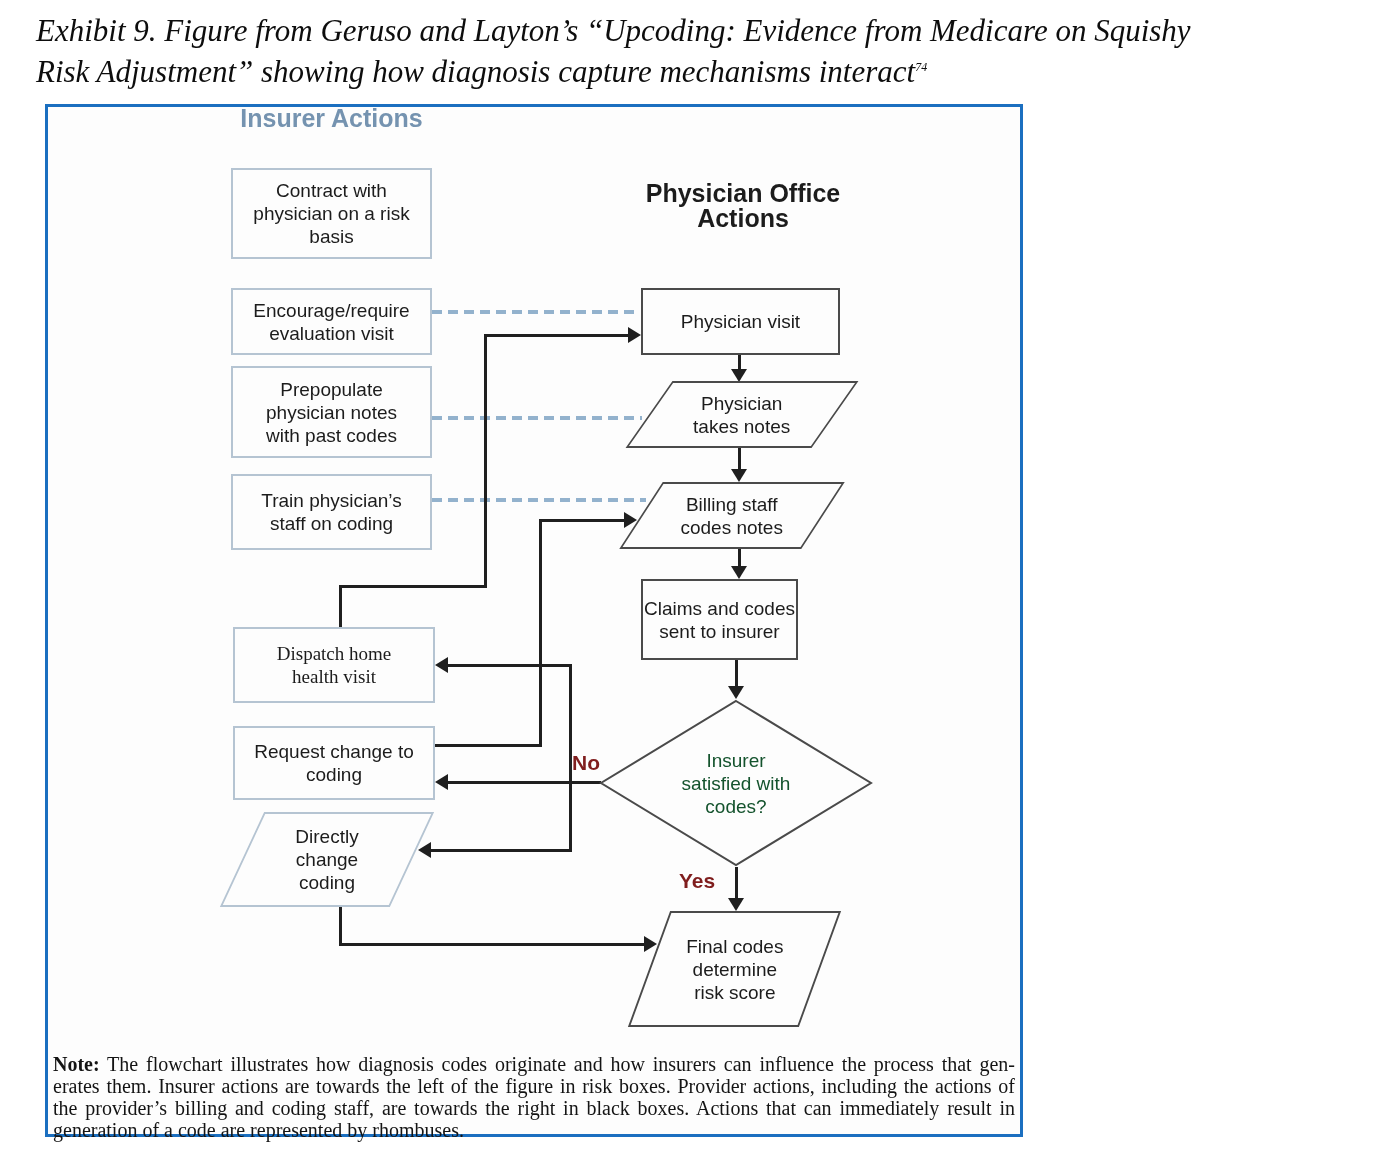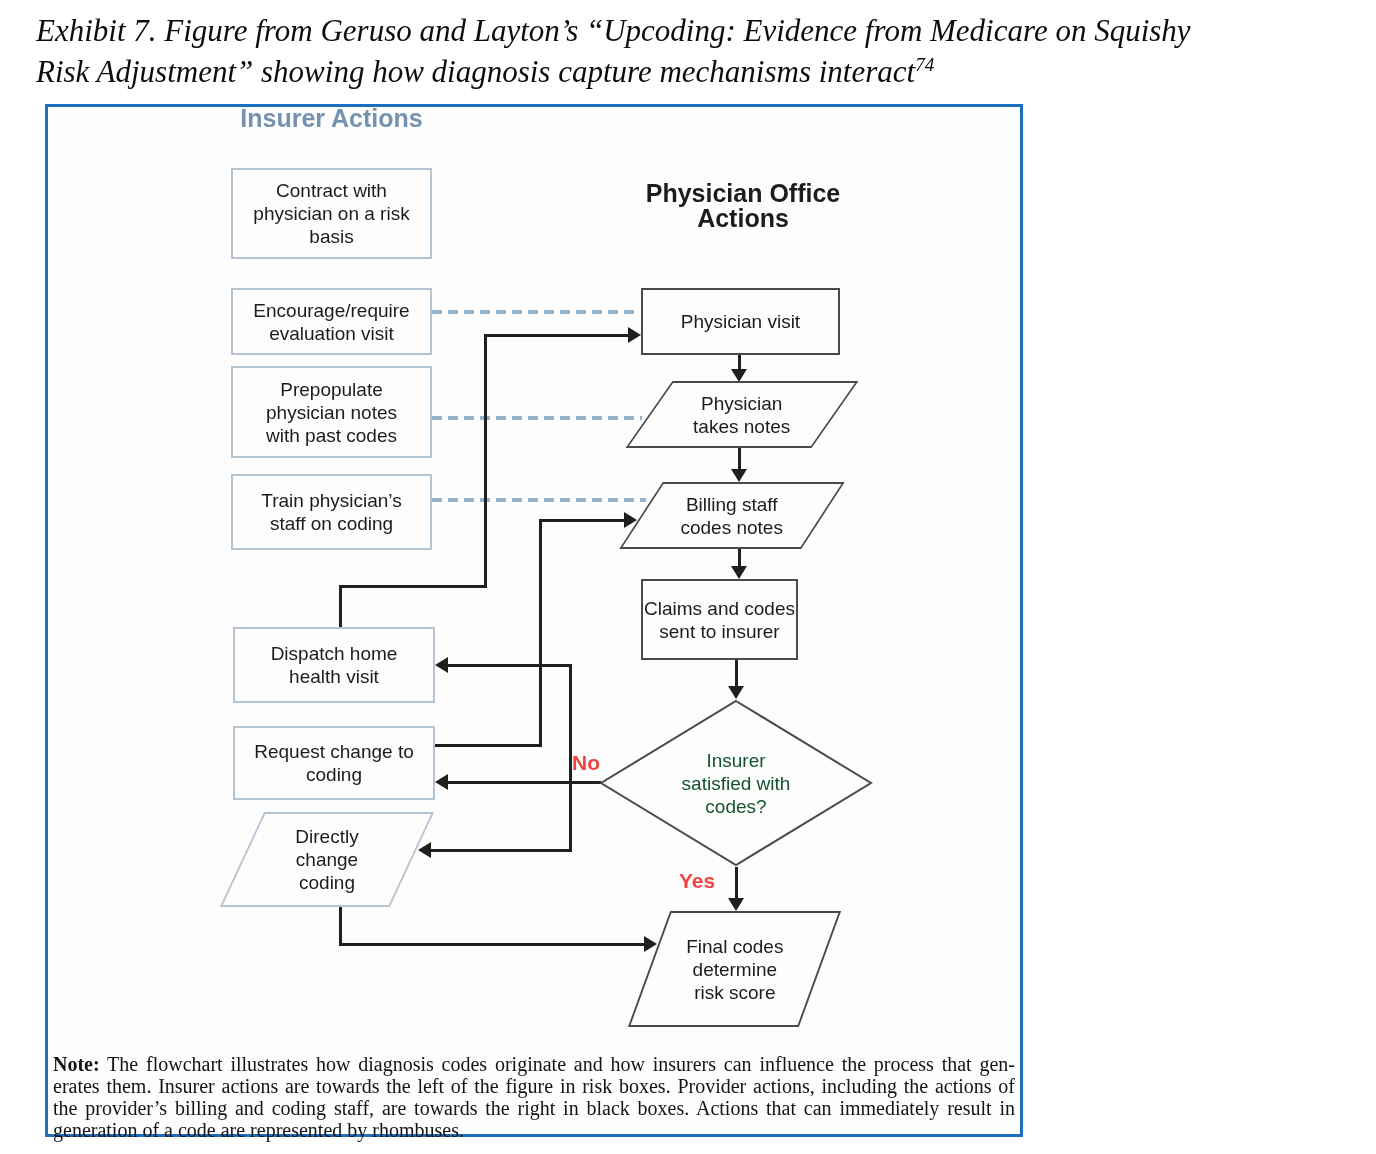--- a/index.html
+++ b/index.html
@@ -2,21 +2,21 @@
 <html style="--frame-blue: #1b6fc0; --ins-border: #b5c4d2; --ins-hdr: #7593b0; --dash: #93b2cd; --line: #1f1f1f;"><head>
 <meta charset="utf-8">
 <style>
   html,body{margin:0;padding:0;background:#ffffff;}
   #canvas{position:relative;width:1376px;height:1154px;background:#ffffff;overflow:hidden;
           font-family:"Liberation Sans",sans-serif;}
   
   #caption{position:absolute;left:36px;top:10px;width:1330px;
            font-family:"Liberation Serif",serif;font-style:italic;
            font-size:31px;line-height:41px;color:#0d0d0d;}
-  #caption sup{font-size:19px;line-height:0;}
+  #caption sup{font-size:12px;line-height:0;}
   
   #figure{position:absolute;left:45px;top:104px;width:972px;height:1027px;
           border:3px solid var(--frame-blue,#1b6fc0);background:#fdfdfd;}
   .hdr{position:absolute;font-weight:bold;font-size:25px;line-height:25px;text-align:center;}
   #insurer-hdr{left:183px;top:-1px;width:201px;color:var(--ins-hdr,#7593b0);}
   #phys-hdr{left:595px;top:74px;width:200px;color:#1c1c1c;}
   
   .node{position:absolute;display:flex;align-items:center;justify-content:center;
         background:#fdfdfd;color:#1c1c1c;font-size:19px;line-height:23px;text-align:center;box-sizing:border-box;}
   .ins{border:2px solid var(--ins-border,#b5c4d2);}
@@ -28,42 +28,42 @@
   .sk20{transform:skewX(-20deg);} .sk20 .txt{transform:skewX(20deg);}
   
   .hline,.vline{position:absolute;background:var(--line,#1f1f1f);}
   .hline{height:3px;} .vline{width:3px;}
   .arr-r,.arr-l,.arr-d{position:absolute;width:0;height:0;}
   .arr-r{border-top:8px solid transparent;border-bottom:8px solid transparent;border-left:13px solid var(--line,#1f1f1f);}
   .arr-l{border-top:8px solid transparent;border-bottom:8px solid transparent;border-right:13px solid var(--line,#1f1f1f);}
   .arr-d{border-left:8px solid transparent;border-right:8px solid transparent;border-top:13px solid var(--line,#1f1f1f);}
   .dash{position:absolute;height:4px;
         background:repeating-linear-gradient(90deg,var(--dash,#93b2cd) 0 10px,transparent 10px 16px);}
-  .elabel{position:absolute;font-weight:bold;font-size:21px;color:#ef4444;}
+  .elabel{position:absolute;font-weight:bold;font-size:21px;color:#7f1d1d;}
   
   #diamond{position:absolute;left:551px;top:592px;width:274px;height:168px;}
   #diamond svg{position:absolute;left:0;top:0;}
   #diamond .dtxt{position:absolute;left:0;top:0;width:100%;height:100%;
                  display:flex;align-items:center;justify-content:center;
                  font-size:19px;line-height:23px;text-align:center;color:#14532d;}
   #diamond .dtxt span{max-width:130px;}
   
   #note{position:absolute;left:5px;top:946px;width:962px;
         font-family:"Liberation Serif",serif;font-size:20px;line-height:22px;color:#141414;}
   #note .jl{text-align:justify;text-align-last:justify;}
   #note .ll{text-align:left;}
   #note b{font-weight:bold;}
 </style>
 </head>
 <body>
 
 <div id="canvas">
 
   <div id="caption">
-    <span>Exhibit 7. Figure from Geruso and Layton’s “Upcoding: Evidence from Medicare on Squishy</span><br>
+    <span>Exhibit 9. Figure from Geruso and Layton’s “Upcoding: Evidence from Medicare on Squishy</span><br>
     <span>Risk Adjustment” showing how diagnosis capture mechanisms interact</span><sup>74</sup>
   </div>
 
   <div id="figure">
 
     <div id="insurer-hdr" class="hdr">Insurer Actions</div>
     <div id="phys-hdr" class="hdr">Physician Office Actions</div>
 
     <div class="dash" style="left:384px;top:203px;width:207px;"></div>
     <div class="dash" style="left:384px;top:309px;width:210px;"></div>
@@ -111,21 +111,21 @@
     <div class="node ins" style="left:183px;top:181px;width:201px;height:67px;">
       <span class="txt" style="max-width:180px;">Encourage/require evaluation visit</span>
       </div>
     <div class="node ins" style="left:183px;top:259px;width:201px;height:92px;">
       <span class="txt" style="max-width:150px;">Prepopulate physician notes with past codes</span>
       </div>
     <div class="node ins" style="left:183px;top:367px;width:201px;height:76px;">
       <span class="txt" style="max-width:160px;">Train physician’s staff on coding</span>
       </div>
     <div class="node ins" style="left:185px;top:520px;width:202px;height:76px;">
-      <span class="txt" style="max-width:150px;">Dispatch home health visit</span>
+      <span class="txt" style="max-width:150px;font-family:Liberation Serif, serif;">Dispatch home health visit</span>
       </div>
     <div class="node ins" style="left:185px;top:619px;width:202px;height:74px;">
       <span class="txt" style="max-width:170px;">Request change to coding</span>
       </div>
     <div class="node ins pgram sk25" style="left:194px;top:705px;width:170px;height:95px;">
       <span class="txt" style="max-width:90px;">Directly change coding</span>
       </div>
 
     <div class="node blk" style="left:593px;top:181px;width:199px;height:67px;">
       <span class="txt">Physician visit</span>

